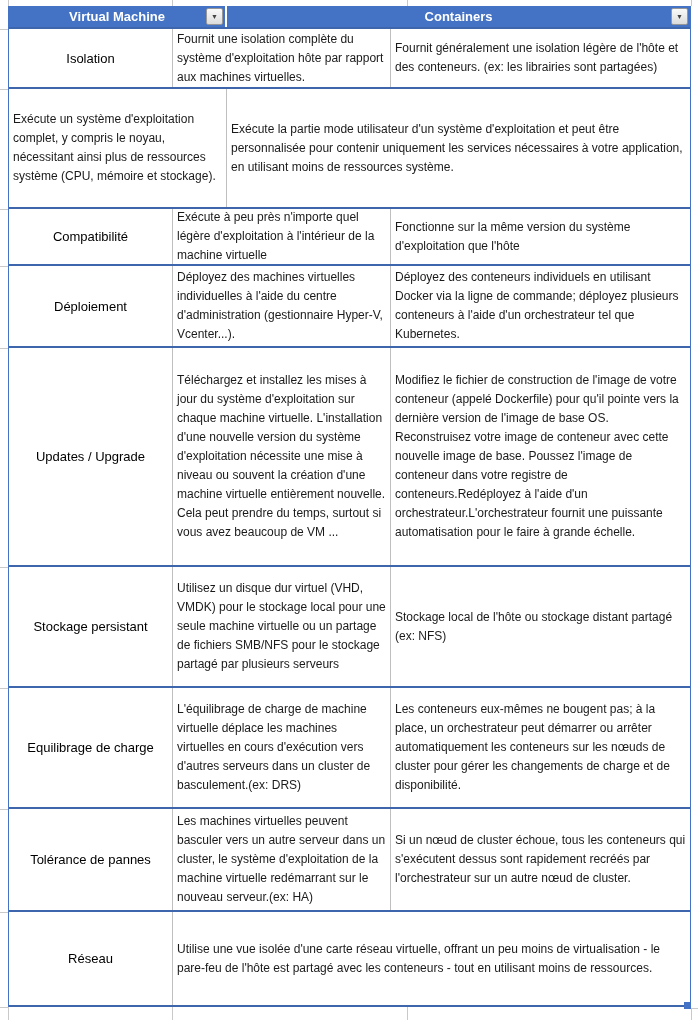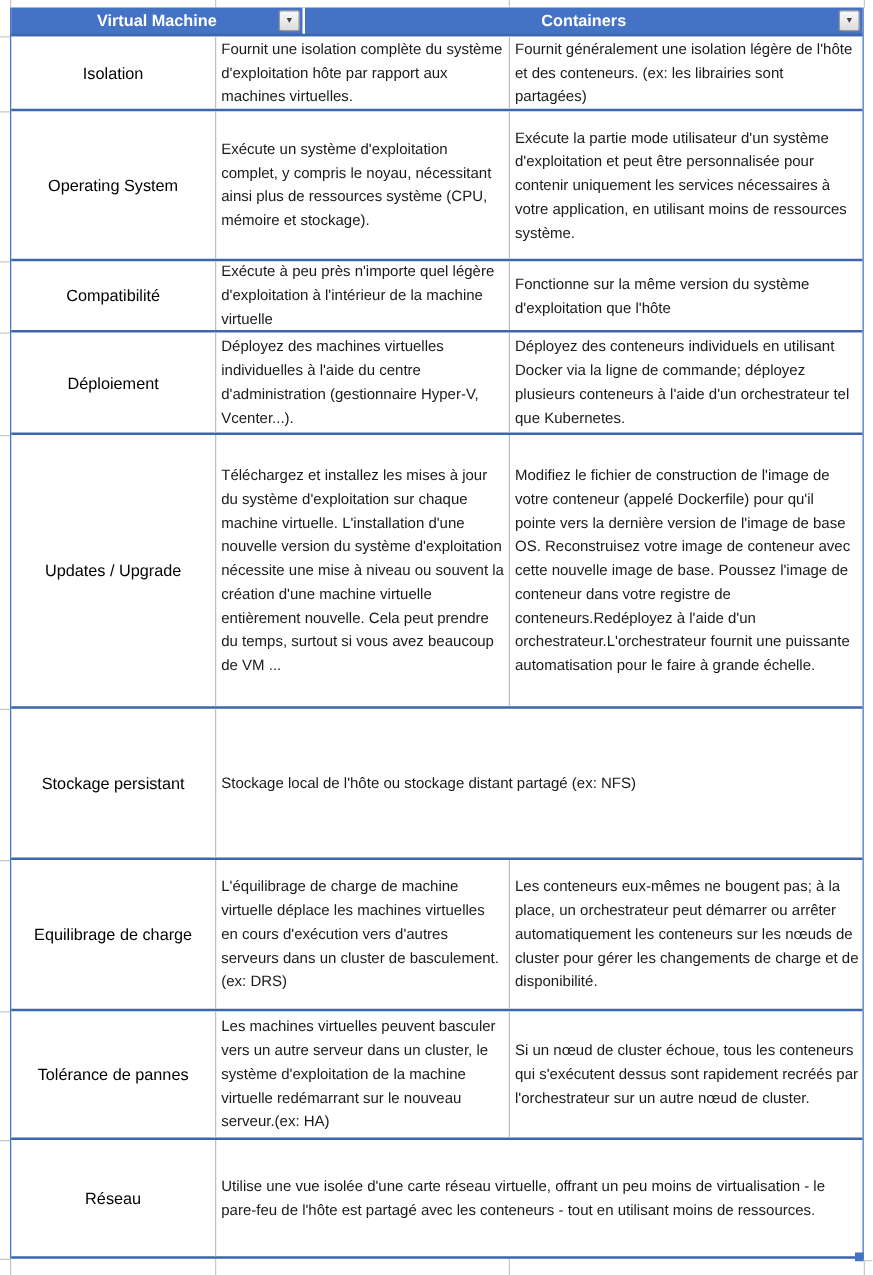--- a/index.html
+++ b/index.html
@@ -13,21 +13,21 @@
   
   .xl-table { position:absolute; left:8px; top:6px; width:683px;
               border-left:1px solid #4472c4; border-right:1px solid #4472c4;
               background:#ffffff; }
   .hrow { display:flex; height:23px; background:#4472c4;
           border-bottom:2px solid #3d66ad; }
   .hcell { position:relative; display:flex; align-items:center; justify-content:center;
            color:#ffffff; font-weight:bold; font-size:13px; border-right:2px solid #ffffff; }
   .hcell:last-child { border-right:none;border-radius:10px; }
   .hcell .hlabel { white-space:nowrap; }
-  .c1 { width:164px; } .c2 { width:235px; } .c3 { width:282px; flex:1; }
+  .c1 { width:164px; } .c2 { width:218px; } .c3 { width:282px; flex:1; }
 
   .fbtn { position:absolute; right:2px; top:2px; width:17px; height:17px;
           background:linear-gradient(#fafafa,#dcdcdc); border:1px solid #979797;
           border-radius:2px; display:flex; align-items:center; justify-content:center;
           cursor:pointer; }
   .fbtn .arrow { font-size:7px; color:#444444; line-height:1; }
 
   .trow { display:flex; border-bottom:2px solid #3d66ad; }
   .trow:last-child { border-bottom:2px solid #3d66ad; }
   .cell { overflow:hidden; display:flex; align-items:center;justify-content:flex-end; }
@@ -92,23 +92,20 @@
         </div>
       <div class="cell bcell c2 mid">
           <span class="txt">Fournit une isolation complète du système d'exploitation hôte par rapport aux machines virtuelles.</span>
         </div>
       <div class="cell bcell c3">
           <span class="txt">Fournit généralement une isolation légère de l'hôte et des conteneurs. (ex: les librairies sont partagées)</span>
         </div>
     </div>
 
     <div class="trow" style="height:120px;">
-      <div class="cell fcell c1 first">
-          <span class="txt">Operating System</span>
-        </div>
       <div class="cell bcell c2 mid">
           <span class="txt">Exécute un système d'exploitation complet, y compris le noyau, nécessitant ainsi plus de ressources système (CPU, mémoire et stockage).</span>
         </div>
       <div class="cell bcell c3">
           <span class="txt">Exécute la partie mode utilisateur d'un système d'exploitation et peut être personnalisée pour contenir uniquement les services nécessaires à votre application, en utilisant moins de ressources système.</span>
         </div>
     </div>
 
     <div class="trow" style="height:57px;">
       <div class="cell fcell c1 first">
@@ -143,20 +140,23 @@
         </div>
       <div class="cell bcell c3">
           <span class="txt">Modifiez le fichier de construction de l'image de votre conteneur (appelé Dockerfile) pour qu'il pointe vers la dernière version de l'image de base OS. Reconstruisez votre image de conteneur avec cette nouvelle image de base. Poussez l'image de conteneur dans votre registre de conteneurs.Redéployez à l'aide d'un orchestrateur.L'orchestrateur fournit une puissante automatisation pour le faire à grande échelle.</span>
         </div>
     </div>
 
     <div class="trow" style="height:121px;">
       <div class="cell fcell c1 first">
           <span class="txt">Stockage persistant</span>
         </div>
+      <div class="cell bcell c2 mid">
+          <span class="txt">Utilisez un disque dur virtuel (VHD, VMDK) pour le stockage local pour une seule machine virtuelle ou un partage de fichiers SMB/NFS pour le stockage partagé par plusieurs serveurs</span>
+        </div>
       <div class="cell bcell c3">
           <span class="txt">Stockage local de l'hôte ou stockage distant partagé (ex: NFS)</span>
         </div>
     </div>
 
     <div class="trow" style="height:121px;">
       <div class="cell fcell c1 first">
           <span class="txt">Equilibrage de charge</span>
         </div>
       <div class="cell bcell c2 mid">

